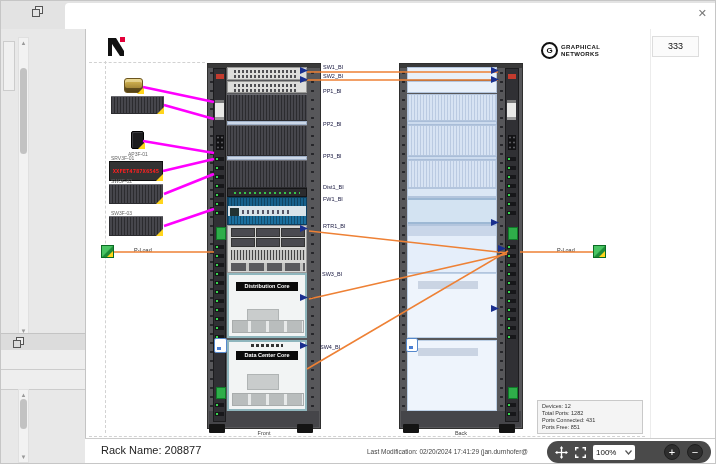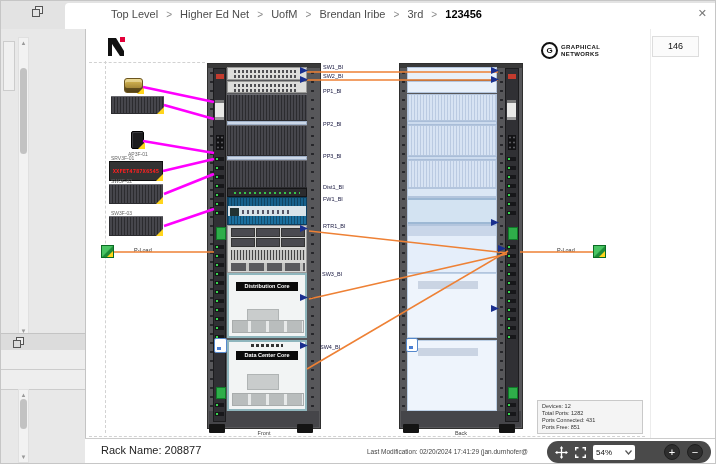--- a/index.html
+++ b/index.html
@@ -163,33 +163,20 @@
   .zicon{display:block;}
 </style>
 </head>
 <body>
 
 <div id="app">
 
   <div class="abs topbar"></div>
   <div class="abs cascade"></div>
   <div class="abs bc-panel"></div>
-  <div class="abs breadcrumb">
-    <span class="bc">Top Level</span>
-    <span class="sep">&gt;</span>
-    <span class="bc">Higher Ed Net</span>
-    <span class="sep">&gt;</span>
-    <span class="bc">UofM</span>
-    <span class="sep">&gt;</span>
-    <span class="bc">Brendan Iribe</span>
-    <span class="sep">&gt;</span>
-    <span class="bc">3rd</span>
-    <span class="sep">&gt;</span>
-    <span class="bc last">123456</span>
-  </div>
   <span class="abs close-x">✕</span>
 
   <div class="abs rail-bg"></div>
   <div class="abs rail-tab1"></div>
   <div class="abs sb-track sb1">
     <span class="sb-chev" style="top:2px;">▲</span>
     <div class="sb-thumb" style="top:30px;height:86px;"></div>
     <span class="sb-chev" style="bottom:2px;">▼</span>
   </div>
   <div class="abs rail-div"></div>
@@ -215,21 +202,21 @@
       <rect x="13" y="0" width="5" height="5" fill="#e4003a"></rect>
     </svg>
   </div>
   <div class="abs gn-logo">
     <div class="gn-circle">G</div>
     <div class="gn-text">
       <span>GRAPHICAL</span>
       <span>NETWORKS</span>
     </div>
   </div>
-  <div class="abs pagenum">146</div>
+  <div class="abs pagenum">333</div>
 
   <div class="abs rack-frame rackF">
     <div class="rack-top"></div>
     <div class="holes" style="left:1px;"></div>
     <div class="holes" style="left:102px;"></div>
     <div class="rack-bottom"></div>
   </div>
 
   <div class="abs pdu" style="left:212px;top:67px;width:13px;height:354px;">
     <div class="pdu-red"></div>
@@ -412,21 +399,21 @@
     </svg>
     <svg class="zicon" width="11" height="11" viewBox="0 0 11 11">
       <g stroke="#fff" stroke-width="1.4" fill="none">
         <polyline points="0.7,3.5 0.7,0.7 3.5,0.7"></polyline>
         <polyline points="7.5,0.7 10.3,0.7 10.3,3.5"></polyline>
         <polyline points="10.3,7.5 10.3,10.3 7.5,10.3"></polyline>
         <polyline points="3.5,10.3 0.7,10.3 0.7,7.5"></polyline>
       </g>
     </svg>
     <div class="zoom-select">
-      <span>54%</span>
+      <span>100%</span>
       <svg width="7" height="5" viewBox="0 0 7 5">
         <polyline points="0.5,0.5 3.5,4 6.5,0.5" fill="none" stroke="#555" stroke-width="1.2"></polyline>
       </svg>
     </div>
     <div style="flex:1"></div>
     <div class="zbtn">+</div>
     <div class="zbtn">−</div>
   </div>
 
 </div>

